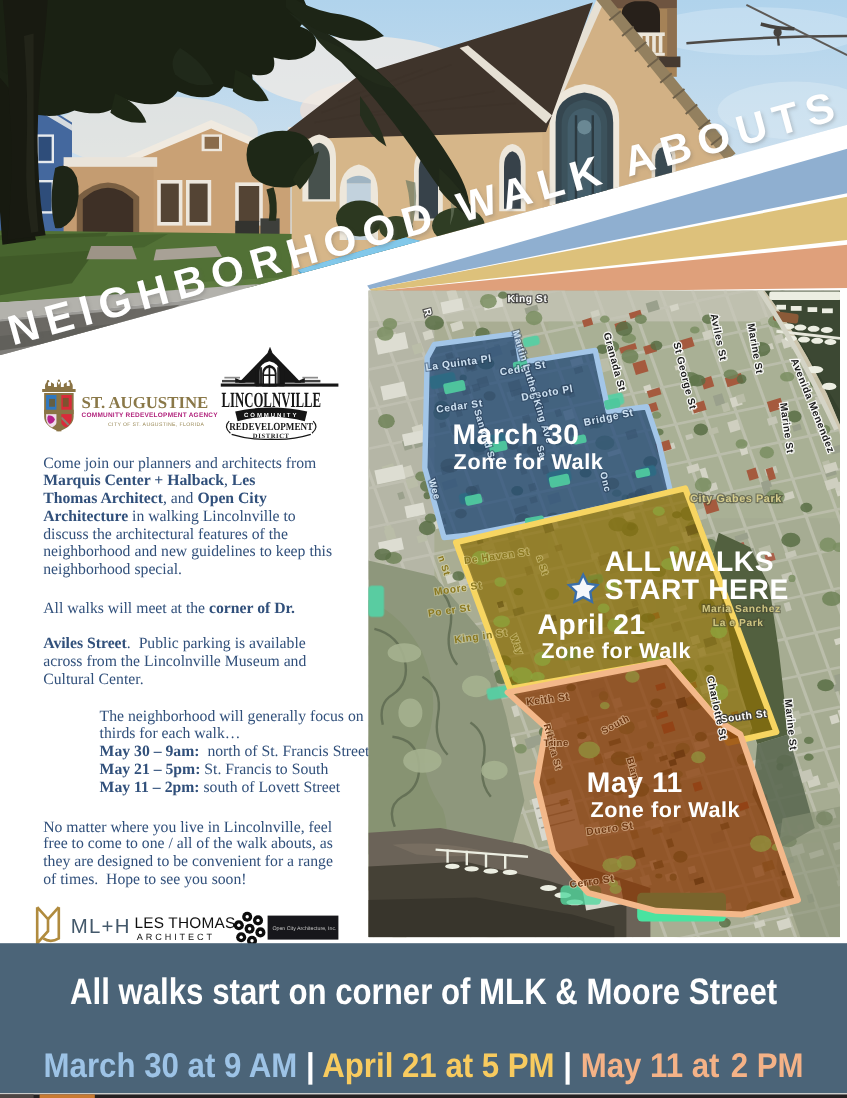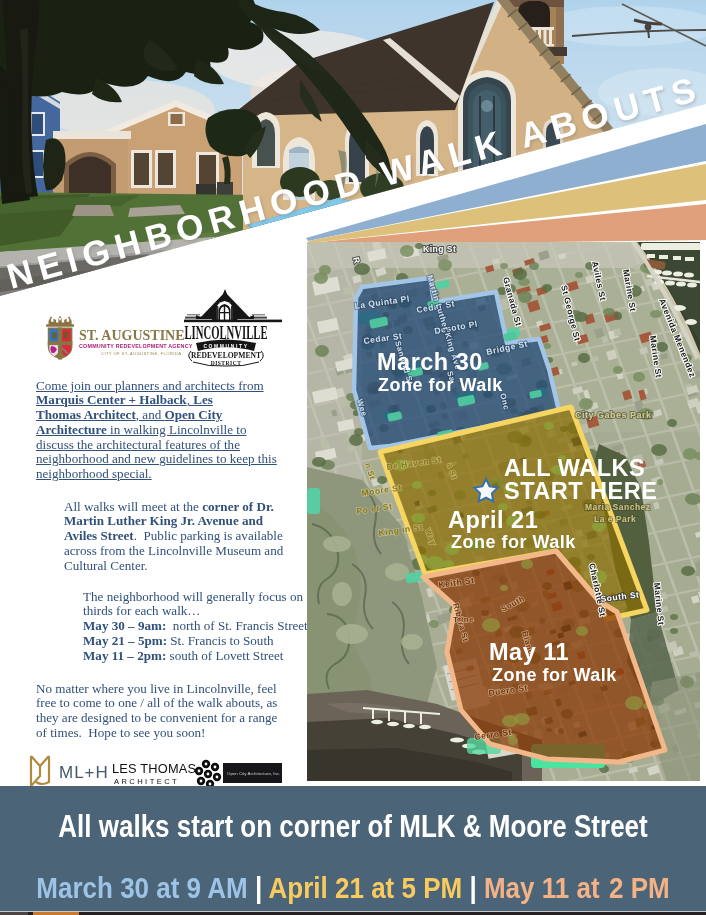--- a/index.html
+++ b/index.html
@@ -203,21 +203,21 @@
 
 <polygon points="306,238 706,124 706,161 308,241" fill="#8fafd0"></polygon>
 
 <polygon points="308,241 706,164 706,200 310,243" fill="#ddc17b"></polygon>
 
 <polygon points="310,243 706,204 706,240 310,245" fill="#dfa07b"></polygon>
 </svg>
 
 <div class="abs" style="left:3px;top:260px;line-height:35px;transform:rotate(-15.33deg);transform-origin:0 0;font-weight:bold;font-size:35px;letter-spacing:6.5px;color:#fff;white-space:nowrap;text-shadow:1px 2px 3px rgba(100,100,100,0.28);">NEIGHBORHOOD WALK ABOUTS</div>
 
-<div class="abs" style="left:41px;top:314px;width:250px;height:55px;">
+<div class="abs" style="left:30px;top:314px;width:250px;height:55px;">
 <svg width="250" height="55" viewBox="0 0 250 55">
 
 <g transform="translate(3.5,2) scale(0.82)">
 <path d="M4,14 L34,14 L34,38 Q34,48 19,53 Q4,48 4,38 Z" fill="#8a7445"></path>
 <path d="M6,16 L18,16 L18,33 L6,33 Z" fill="#2f78c0"></path>
 <path d="M20,16 L32,16 L32,33 L20,33 Z" fill="#d92b3a"></path>
 <path d="M6,35 L18,35 L18,40 Q18,46 12,49 Q6,46 6,40 Z" fill="#efdcea"></path>
 <path d="M20,35 L32,35 L32,40 Q32,46 26,49 Q20,46 20,40 Z" fill="#d92b3a"></path>
 <path d="M8,37 Q13,36 15,41 Q13,46 9,45 Q6,41 8,37 Z" fill="#b5218c"></path>
 <path d="M22,38 L30,46 L28,47 L21,40 Z" fill="#8a8070"></path>
@@ -274,30 +274,30 @@
 <text x="43" y="59.8" text-anchor="middle" font-family="Liberation Sans,sans-serif" font-weight="bold" font-size="5" fill="#ffffff" letter-spacing="1.6">COMMUNITY</text>
 <text x="43" y="70" text-anchor="middle" font-family="Liberation Serif,serif" font-weight="bold" font-size="9" fill="#161616" textLength="70" lengthAdjust="spacingAndGlyphs">REDEVELOPMENT</text>
 <text x="43" y="77" text-anchor="middle" font-family="Liberation Serif,serif" font-weight="bold" font-size="5.5" fill="#161616" letter-spacing="0.5">DISTRICT</text>
 <path d="M8,63 Q3,68 9,73 M78,63 Q83,68 77,73" stroke="#161616" stroke-width="1" fill="none"></path>
 <path d="M10,74 Q26,79 43,78 Q60,79 76,74" stroke="#161616" stroke-width="1" fill="none"></path>
 </svg>
 </div>
 
 <div class="abs" style="left:36px;top:0;width:270px;font-family:'Liberation Serif',serif;font-size:13.1px;line-height:14.75px;color:#31507b;">
 
-<div class="abs" style="top:378.6px;width:270px;text-decoration:underline;">Come join our planners and architects from<br>
+<div class="abs" style="top:378.6px;width:270px;">Come join our planners and architects from<br>
 <b>Marquis Center + Halback</b>, <b>Les</b><br>
 <b>Thomas Architect</b>, and <b>Open City</b><br>
 <b>Architecture</b> in walking Lincolnville to<br>
 discuss the architectural features of the<br>
 neighborhood and new guidelines to keep this<br>
 neighborhood special.</div>
 
-<div class="abs" style="top:499.6px;width:270px;margin-left:28px;">All walks will meet at the <b>corner of Dr.</b><br>
-<b>Martin Luther King Jr. Avenue and</b><br>
+<div class="abs" style="top:499.6px;width:270px;">All walks will meet at the <b>corner of Dr.</b><br>
+<br>
 <b>Aviles Street</b>.&nbsp; Public parking is available<br>
 across from the Lincolnville Museum and<br>
 Cultural Center.</div>
 
 <div class="abs" style="top:589.6px;width:270px;margin-left:47px;">The neighborhood will generally focus on<br>
 thirds for each walk…<br>
 <b>May 30 – 9am:</b>&nbsp; north of St. Francis Street<br>
 <b>May 21 – 5pm:</b> St. Francis to South<br>
 <b>May 11 – 2pm:</b> south of Lovett Street</div>
 

